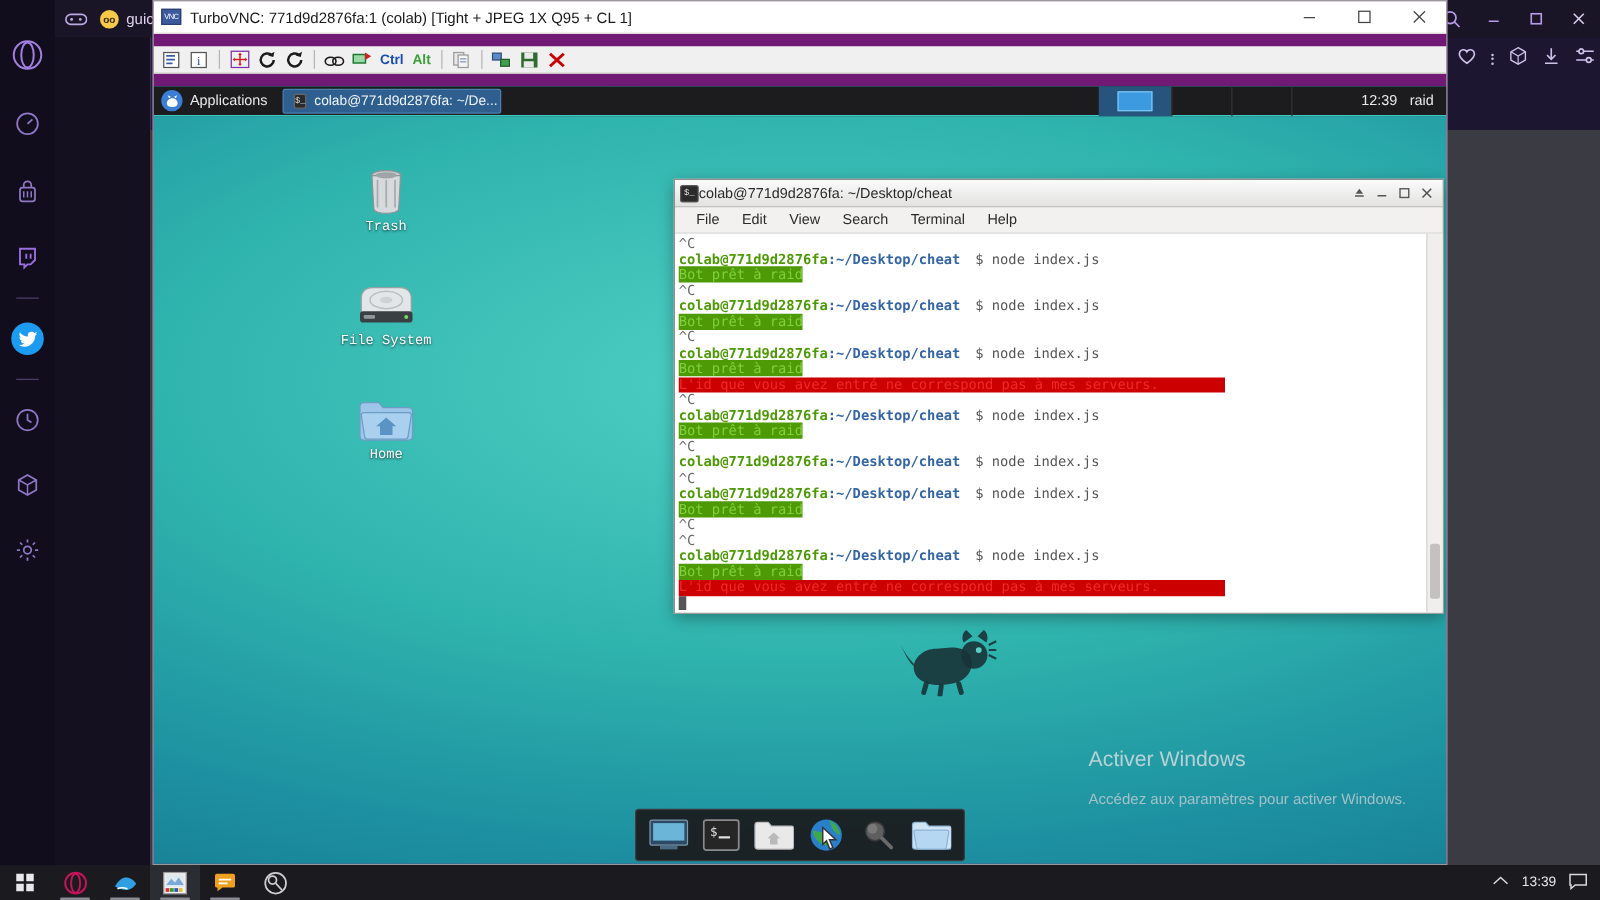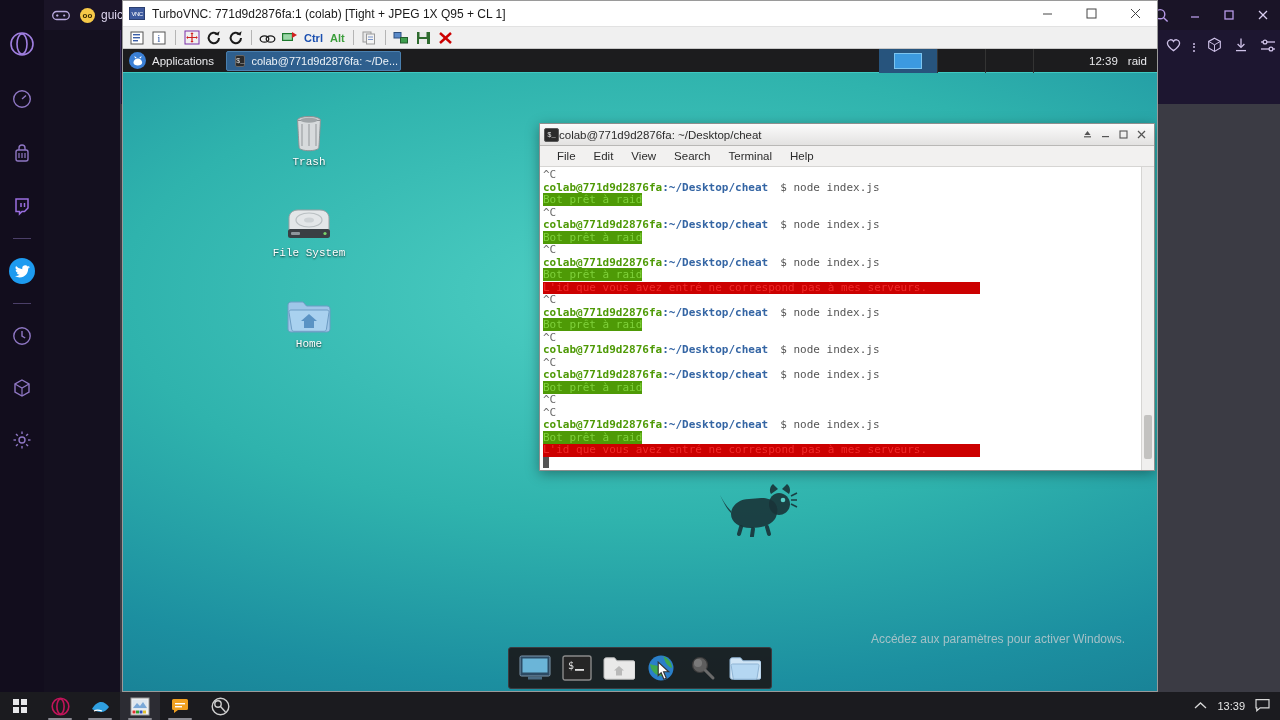--- a/index.html
+++ b/index.html
@@ -87,21 +87,21 @@
   .wt-item.active { background:#2c2c33; }
   .wt-underline { position:absolute; bottom:0; left:8px; right:8px; height:2px; background:#8a8a92; border-radius:1px; }
   .wt-right { margin-left:auto; display:flex; align-items:center; gap:10px; padding-right:10px; color:#e6e6e6; font-size:11px; }
   .win-logo { display:grid; grid-template-columns:6px 6px; grid-template-rows:6px 6px; gap:1.5px; }
   .win-logo i { background:#e8e8ea; display:block; }
 
   
   .vnc-window {
     position:absolute; left:122px; top:0; width:1036px; height:692px;
     background:#701a75; border:1px solid #9a9a9a; z-index:20;
-    display:flex; flex-direction:column;
+    display:flex; flex-direction:column;gap:10px;
   }
   .vnc-titlebar {
     height:26px; background:#ffffff; display:flex; align-items:center;
     padding-left:6px; border-bottom:1px solid #e2e2e2;
   }
   .vnc-ico {
     width:16px; height:13px; background:#3d5a9e; border:1px solid #2b3f70;
     display:flex; align-items:center; justify-content:center;
     font-size:6px; color:#fff; font-family:"Liberation Sans", sans-serif; letter-spacing:-0.5px;
   }
@@ -594,20 +594,21 @@
           <path d="M60 12c-6 0-10 5-10 11s4 11 10 11 11-5 11-11-5-11-11-11z" fill="#17292f" opacity=".9"></path>
           <path d="M54 3c-3 2-4 7-2 10l7-5zM68 3c3 2 4 7 2 10l-7-5z" fill="#17292f" opacity=".9"></path>
           <path d="M12 30C8 26 4 20 1 14c4 8 6 13 11 18z" fill="#17292f" opacity=".9"></path>
           <circle cx="64" cy="19" r="2.3" fill="#5fd2cb"></circle>
           <path d="M72 15l6-3M72 19l6 0M72 23l6 3" stroke="#17292f" stroke-width="1.6" opacity=".9"></path>
           <path d="M22 46l-2 7M34 48l-1 7M48 46l2 7" stroke="#17292f" stroke-width="4" opacity=".9" stroke-linecap="round"></path>
         </svg>
       </div>
 
       <div class="activate-wm">
+        <div class="aw-title">Activer Windows</div>
         <div class="aw-sub">Accédez aux paramètres pour activer Windows.</div>
       </div>
 
       <div class="dock">
         <div class="dock-item">
           <svg width="32" height="26" viewBox="0 0 32 26">
               <rect x="1" y="1" width="30" height="20" rx="1.5" fill="#2c4a63" stroke="#7d97ad" stroke-width="1"></rect>
               <rect x="3.5" y="3.5" width="25" height="14" fill="#6bb5d8"></rect>
               <rect x="9" y="21.5" width="14" height="3" fill="#4a6a82"></rect>
             </svg>

